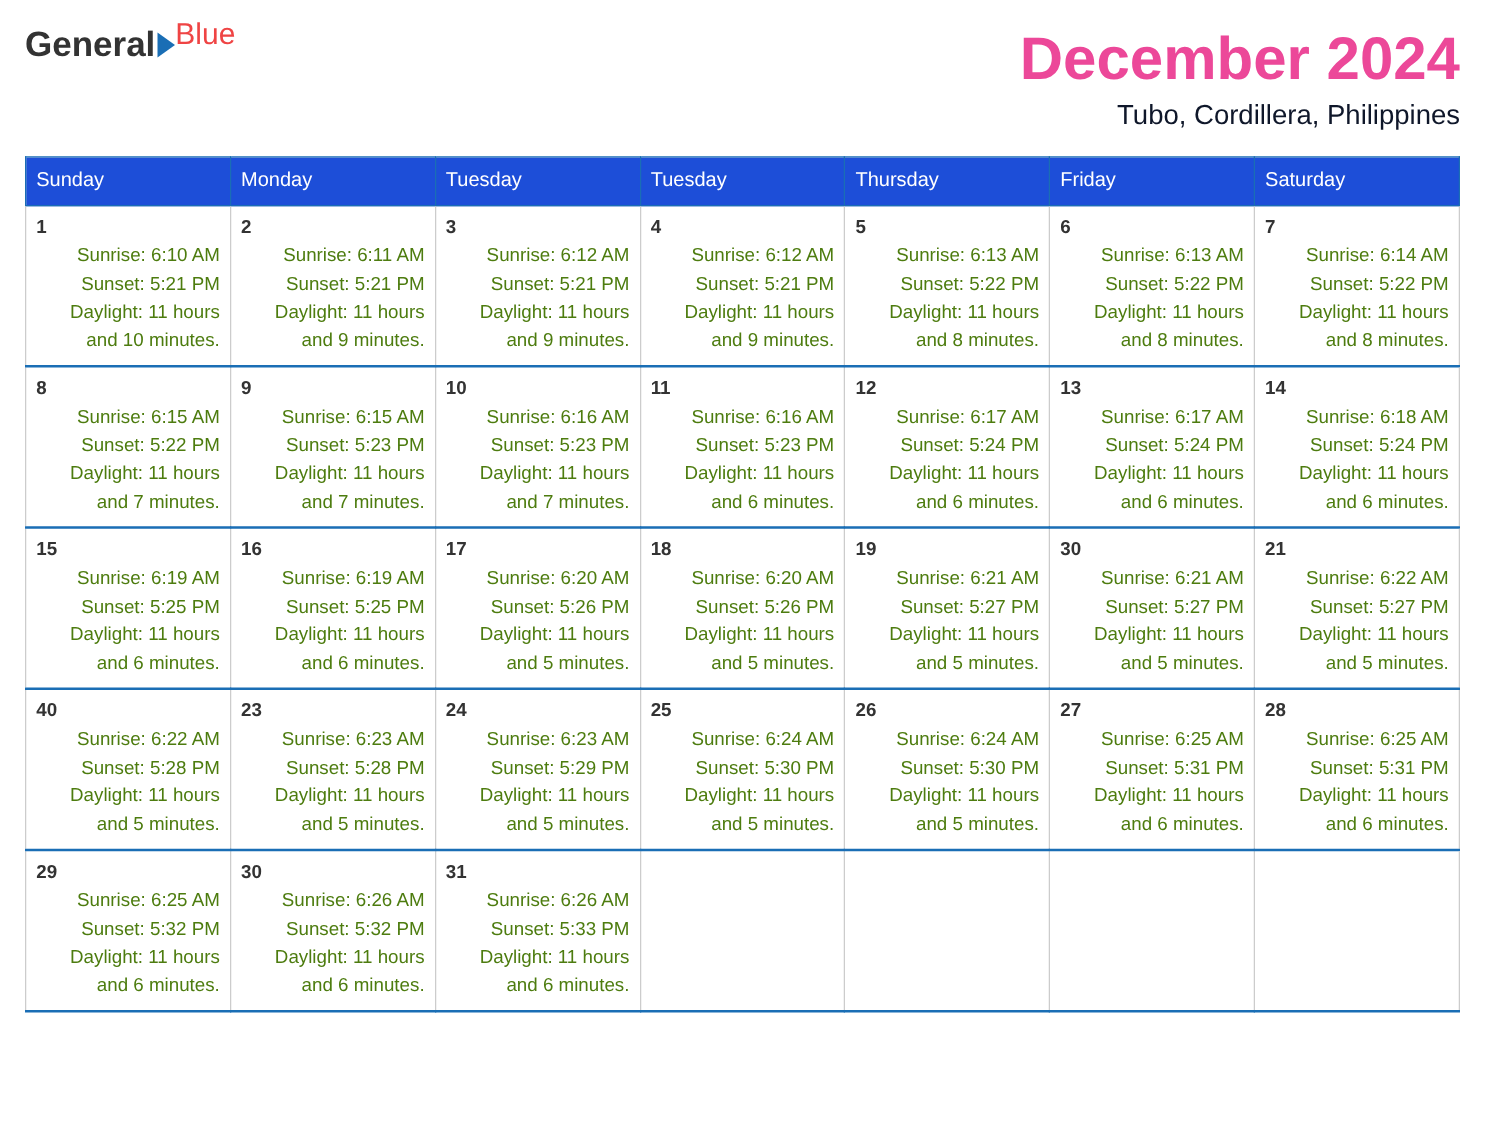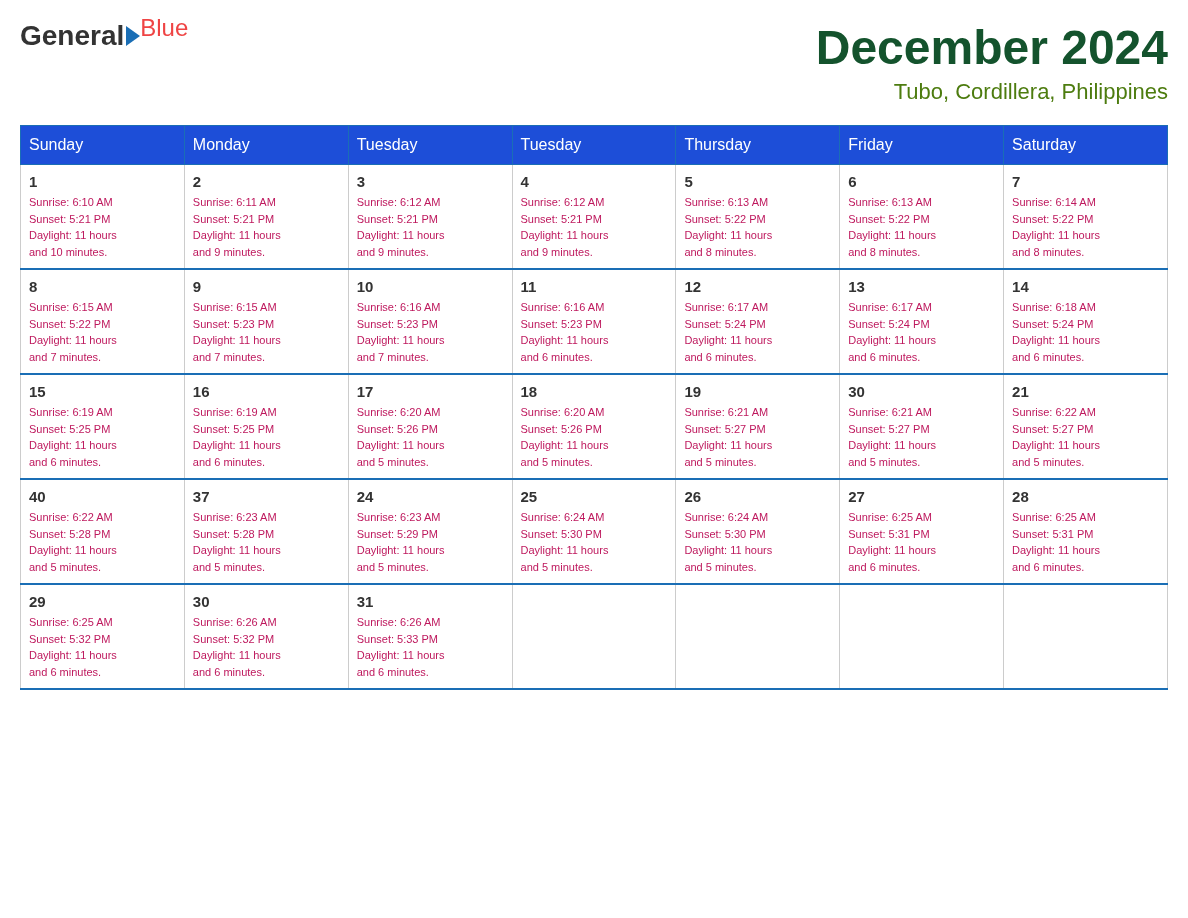--- a/index.html
+++ b/index.html
@@ -42,25 +42,25 @@
       font-weight: normal;
       color: #ef4444;
       margin-top: -6px;
     }
     .title-section {
       text-align: right;
     }
     .month-title {
       font-size: 48px;
       font-weight: bold;
-      color: #14532d;
+      color: #ec4899;
     }
     .location {
       font-size: 22px;
-      color: #4d7c0f;
+      color: #0f172a;
       margin-top: 4px;
     }
     .calendar {
       width: 100%;
       border-collapse: collapse;
     }
     .calendar thead tr th {
       background-color: #1d4ed8;
       color: #fff;
       padding: 10px 8px;
@@ -78,23 +78,24 @@
       color: #333;
       min-height: 100px;
     }
     .calendar tbody tr td .day-num {
       font-size: 15px;
       font-weight: bold;
       margin-bottom: 4px;
       display: block;
     }
     .calendar tbody tr td .day-info {
-      font-size: 11px;
+      font-size: 15px;
       line-height: 1.5;
-      color: #be185d;
+      color: #4d7c0f;
+      text-align: right;
     }
     .calendar tbody tr td.empty {
       background: #fff;
     }
     .calendar tbody tr {
       border-bottom: 2px solid #1a6eb5;
     }
   </style>
 </head>
 <body>
@@ -215,21 +216,21 @@
           <span class="day-num">21</span>
           <div class="day-info">Sunrise: 6:22 AM<br>Sunset: 5:27 PM<br>Daylight: 11 hours<br>and 5 minutes.</div>
         </td>
       </tr>
       <tr>
         <td>
           <span class="day-num">40</span>
           <div class="day-info">Sunrise: 6:22 AM<br>Sunset: 5:28 PM<br>Daylight: 11 hours<br>and 5 minutes.</div>
         </td>
         <td>
-          <span class="day-num">37</span>
+          <span class="day-num">23</span>
           <div class="day-info">Sunrise: 6:23 AM<br>Sunset: 5:28 PM<br>Daylight: 11 hours<br>and 5 minutes.</div>
         </td>
         <td>
           <span class="day-num">24</span>
           <div class="day-info">Sunrise: 6:23 AM<br>Sunset: 5:29 PM<br>Daylight: 11 hours<br>and 5 minutes.</div>
         </td>
         <td>
           <span class="day-num">25</span>
           <div class="day-info">Sunrise: 6:24 AM<br>Sunset: 5:30 PM<br>Daylight: 11 hours<br>and 5 minutes.</div>
         </td>

